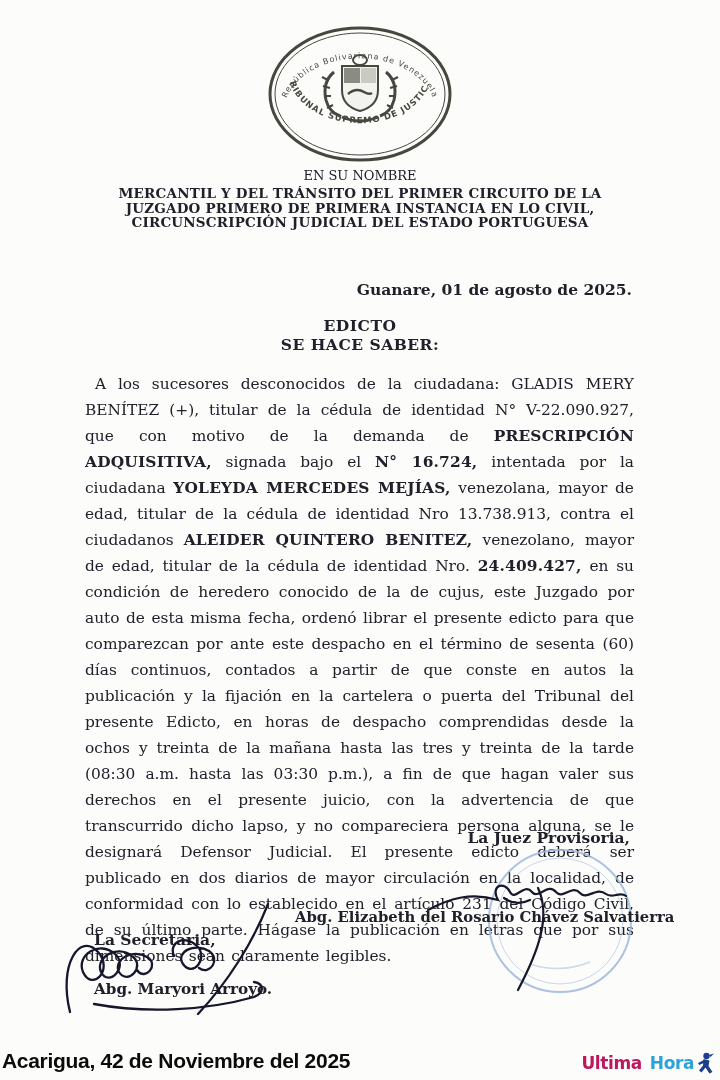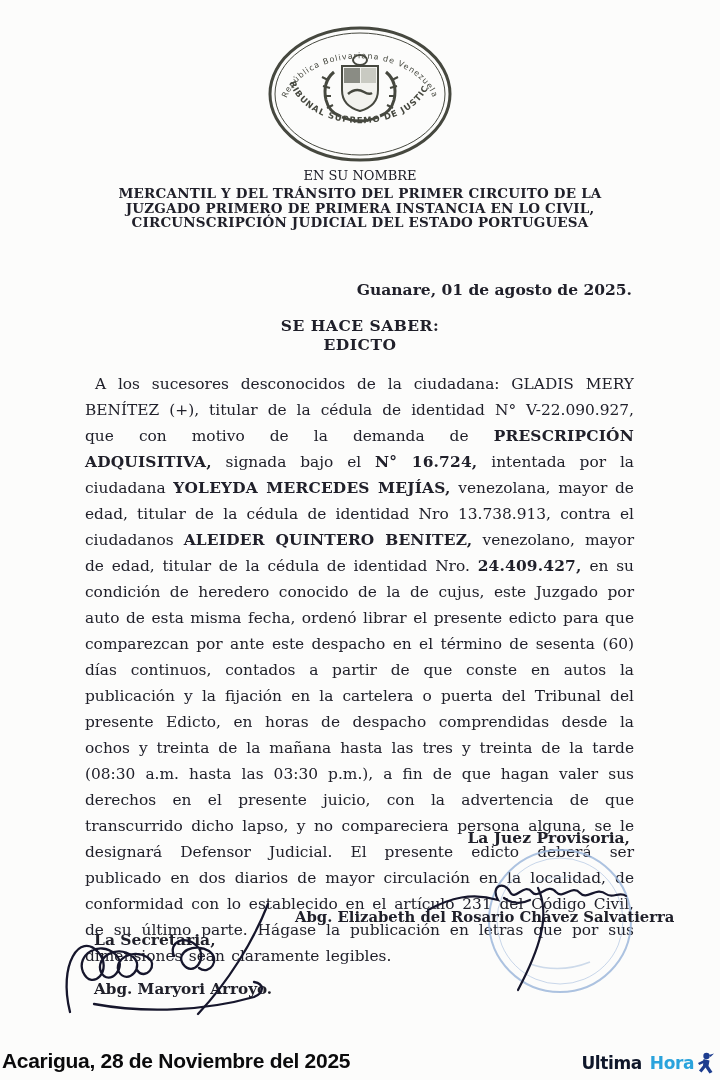--- a/index.html
+++ b/index.html
@@ -41,21 +41,21 @@
   .secretary-name  { position:absolute; top:980px; left:94px; font-weight:bold;
                      font-size:15.2px; z-index:4; }
   .sig-secretary { position:absolute; left:56px; top:900px; z-index:5; }
   
   .footer-date { position:absolute; left:2px; bottom:7px;
                  font-family:"Liberation Sans","DejaVu Sans",sans-serif;
                  font-weight:800; font-size:21px; letter-spacing:-.3px; color:#0b0b0c; }
   .brand { position:absolute; right:5px; bottom:6px; display:flex; align-items:center;
            font-family:"DejaVu Sans","Liberation Sans",sans-serif; font-weight:800;
            font-size:17px; letter-spacing:-.4px; }
-  .brand-ultima { color:#0f172a; }
+  .brand-ultima { color:#be185d; }
   .brand-hora   { color:#2aa3dc; margin-left:8px; }
   .brand-mascot { margin-left:1px; }
 </style>
 </head>
 <body>
 
 <div class="page">
 
   <svg class="seal" width="204" height="144" viewBox="0 0 204 144">
     <ellipse cx="102" cy="72" rx="90" ry="66" fill="none" stroke="#46483f" stroke-width="3"></ellipse>
@@ -90,22 +90,22 @@
       <div class="hdr-bold">JUZGADO PRIMERO DE PRIMERA INSTANCIA EN LO CIVIL,</div>
       <div class="hdr-bold">CIRCUNSCRIPCIÓN JUDICIAL DEL ESTADO PORTUGUESA</div>
     </div>
   </div>
 
   <div class="dateline">
     <div>Guanare, 01 de agosto de 2025.</div>
   </div>
 
   <div class="doc-title">
+    <div>EDICTO</div>
     <div>SE HACE SABER:</div>
-    <div>EDICTO</div>
   </div>
 
   <p class="body-text"><span>A los sucesores desconocidos de la ciudadana: GLADIS MERY BENÍTEZ (+), titular de la cédula de identidad N° V-22.090.927,  que con motivo de la demanda de </span><b>PRESCRIPCIÓN ADQUISITIVA,</b><span> signada bajo el </span><b>N° 16.724,</b><span> intentada por la ciudadana </span><b>YOLEYDA MERCEDES MEJÍAS,</b><span> venezolana, mayor de edad, titular de la cédula de identidad Nro 13.738.913, contra el ciudadanos </span><b>ALEIDER QUINTERO BENITEZ,</b><span> venezolano, mayor de edad, titular de la cédula de identidad Nro. </span><b>24.409.427,</b><span> en su condición de heredero conocido de la de cujus, este Juzgado por auto de esta misma fecha, ordenó librar el presente edicto para que comparezcan por ante este despacho en el término de sesenta (60) días continuos, contados a partir de que conste en autos la publicación y la fijación en la cartelera o puerta del Tribunal del presente Edicto, en horas de despacho comprendidas desde la ochos y treinta de la mañana hasta las tres y treinta de la tarde (08:30 a.m. hasta las 03:30 p.m.),  a fin de que hagan valer sus derechos en el presente juicio, con la advertencia de que transcurrido dicho lapso, y no compareciera persona alguna, se le designará Defensor Judicial. El presente edicto deberá ser publicado en dos diarios de mayor circulación en la localidad, de conformidad con lo establecido en el artículo 231 del Código Civil, de su último parte. Hágase la publicación en letras que por sus dimensiones sean claramente legibles.</span></p>
 
   <div class="judge-title">La Juez Provisoria,</div>
 
   <svg class="stamp" width="148" height="150" viewBox="0 0 148 150">
     <circle cx="74" cy="75" r="71" fill="none" stroke="#9db7da" stroke-width="2" opacity=".85"></circle>
     <circle cx="74" cy="75" r="63" fill="none" stroke="#9db7da" stroke-width="1" opacity=".55"></circle>
     <path d="M44 118 q30 10 60 -2" fill="none" stroke="#9db7da" stroke-width="1.4" opacity=".5"></path>
@@ -128,21 +128,21 @@
     <g fill="none" stroke="#16162c" stroke-width="2.3" stroke-linecap="round">
       <path d="M14 112 C2 64 24 32 42 52 C58 70 36 92 27 72 C20 55 43 40 59 54 C73 66 53 88 45 72 C39 58 60 44 76 56 C90 66 72 86 63 72 C57 60 76 48 91 57 C104 64 89 82 81 70"></path>
       <path d="M118 56 C112 42 129 34 141 46 C153 58 137 78 127 64 C119 52 139 42 153 51 C165 59 154 76 143 68"></path>
       <path d="M212 4 C197 42 172 82 142 114"></path>
       <path d="M38 104 C92 114 152 110 198 97 C208 93 209 84 198 82"></path>
     </g>
   </svg>
 
   <div class="secretary-name">Abg. Maryori Arroyo.</div>
 
-  <div class="footer-date">Acarigua, 28 de Noviembre del 2025</div>
+  <div class="footer-date">Acarigua, 42 de Noviembre del 2025</div>
 
   <div class="brand">
     <span class="brand-ultima">Ultima</span>
     <span class="brand-hora">Hora</span>
     <svg class="brand-mascot" width="20" height="22" viewBox="0 0 20 22">
       <g fill="#1d3d8f">
         <circle cx="11.5" cy="4" r="3.2"></circle>
         <path d="M14 3 L19 1.5 L15.5 5 Z"></path>
         <path d="M8.5 7 L14.5 8.5 L13.5 14 L17.5 20 L14.5 21.5 L10.5 15.5 L6.5 20.5 L4 18.5 L8 13.5 Z"></path>
         <path d="M9 8 L3 11 L4.2 13 L10 10.5 Z"></path>

